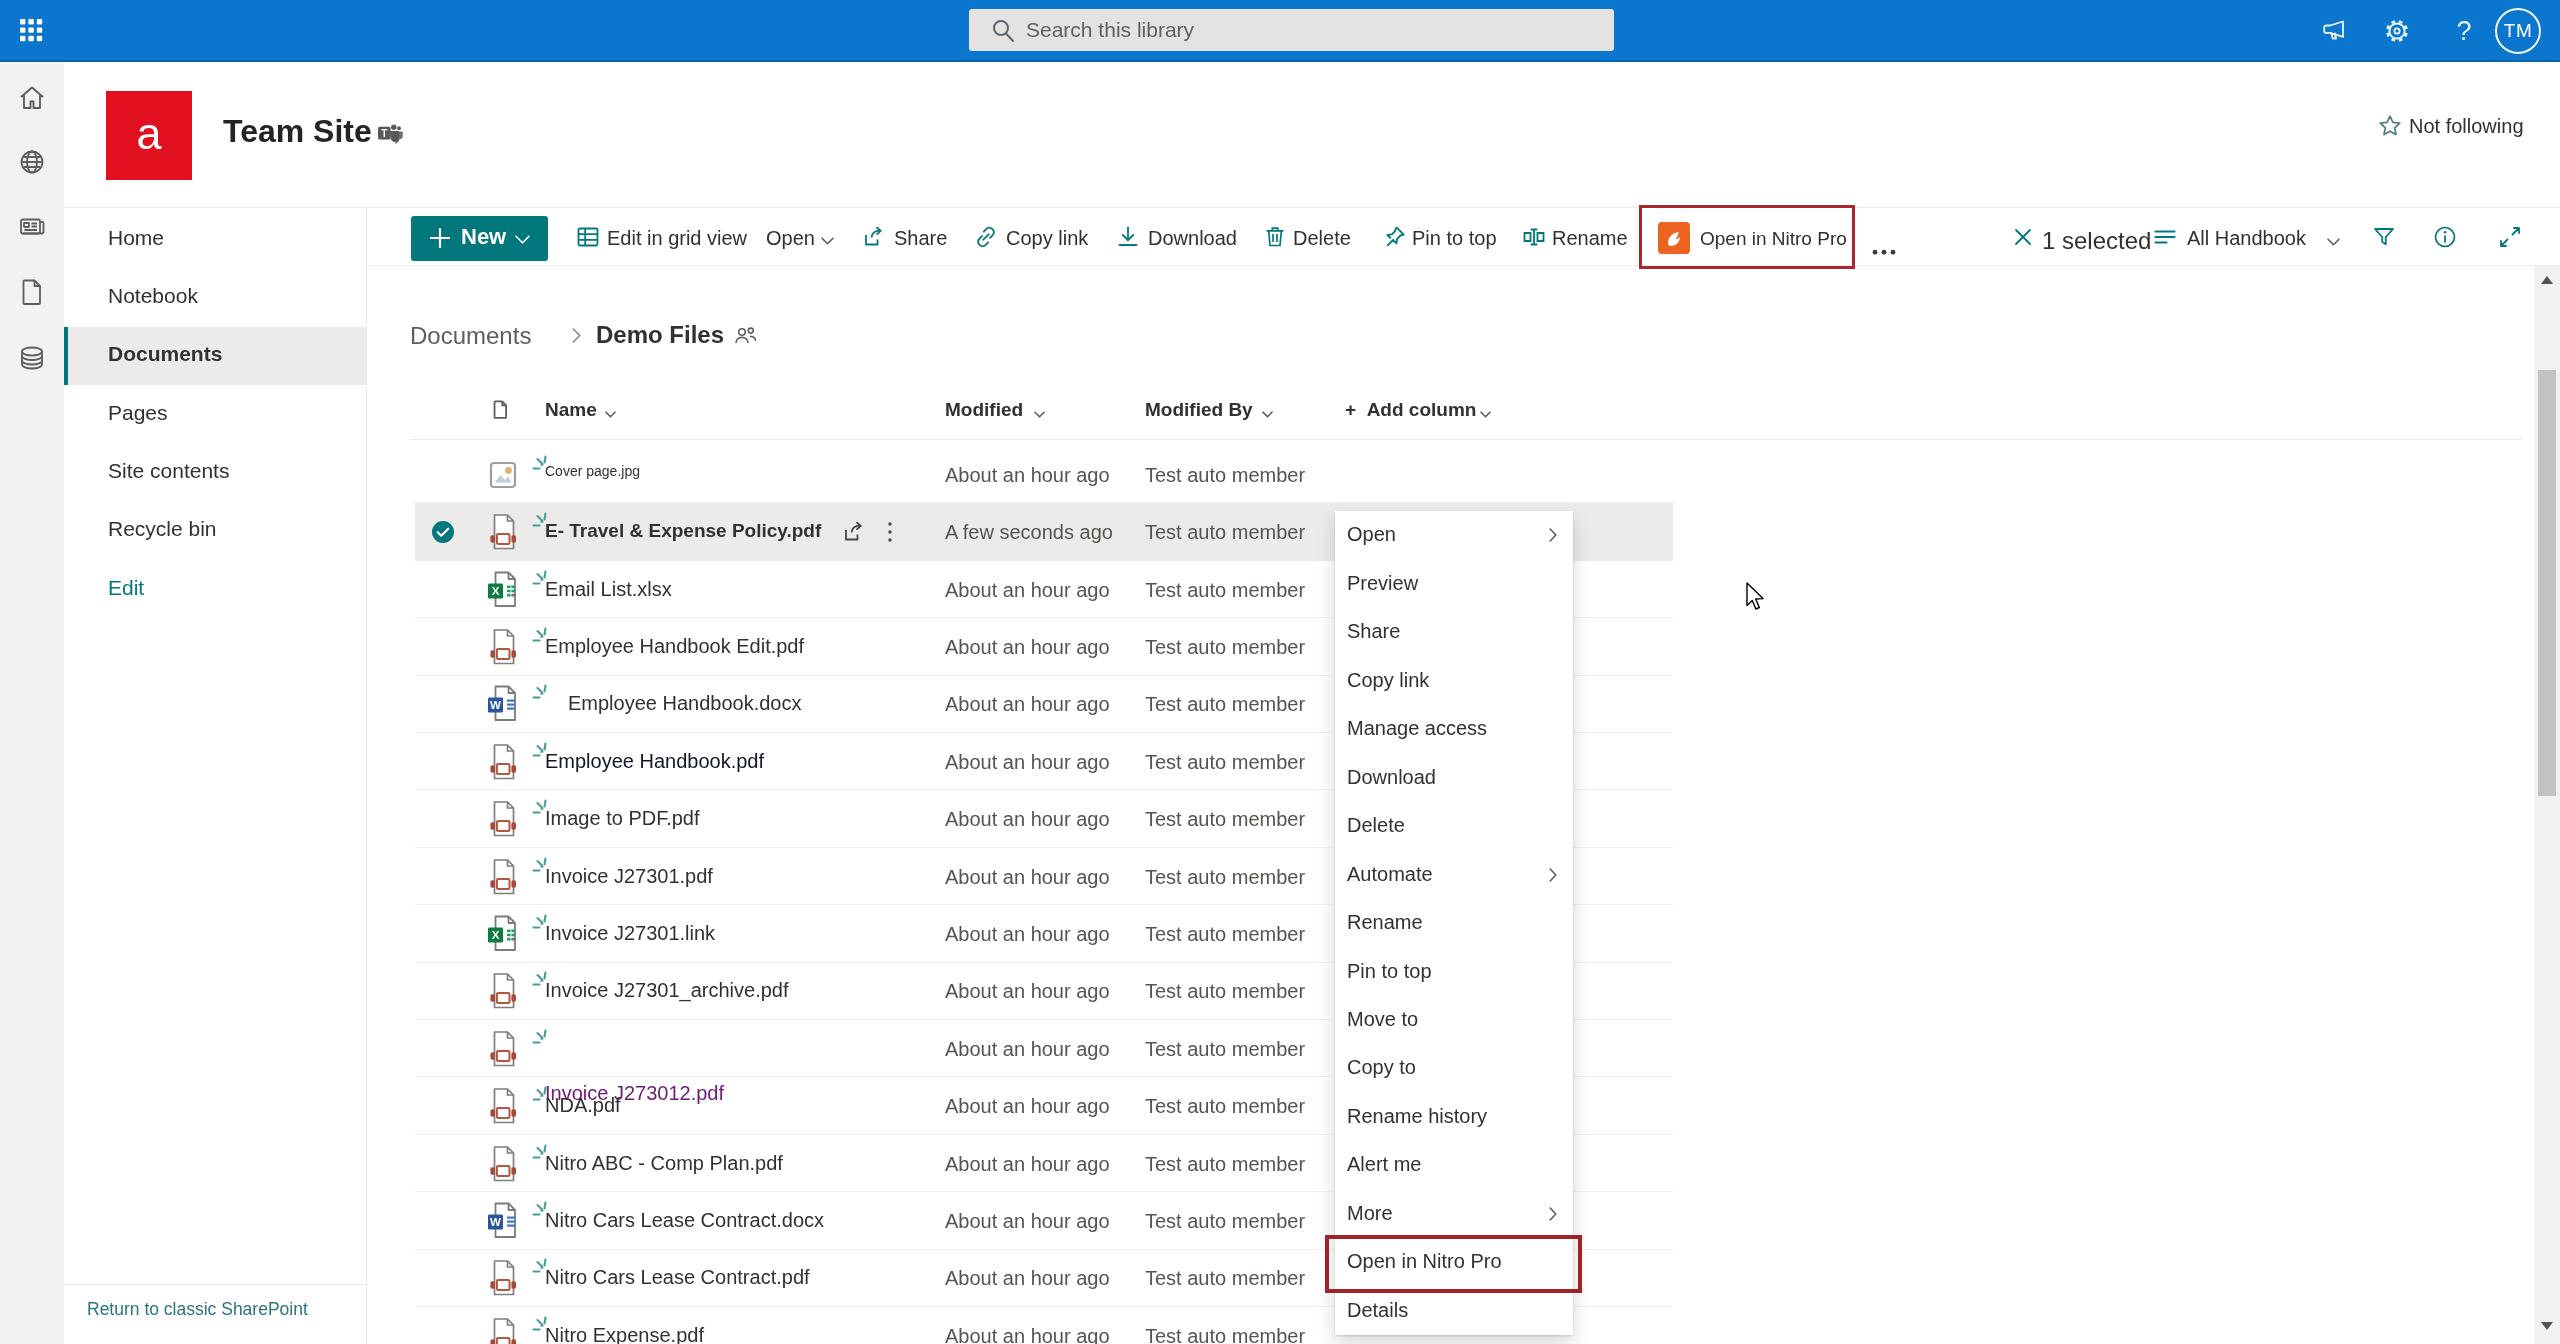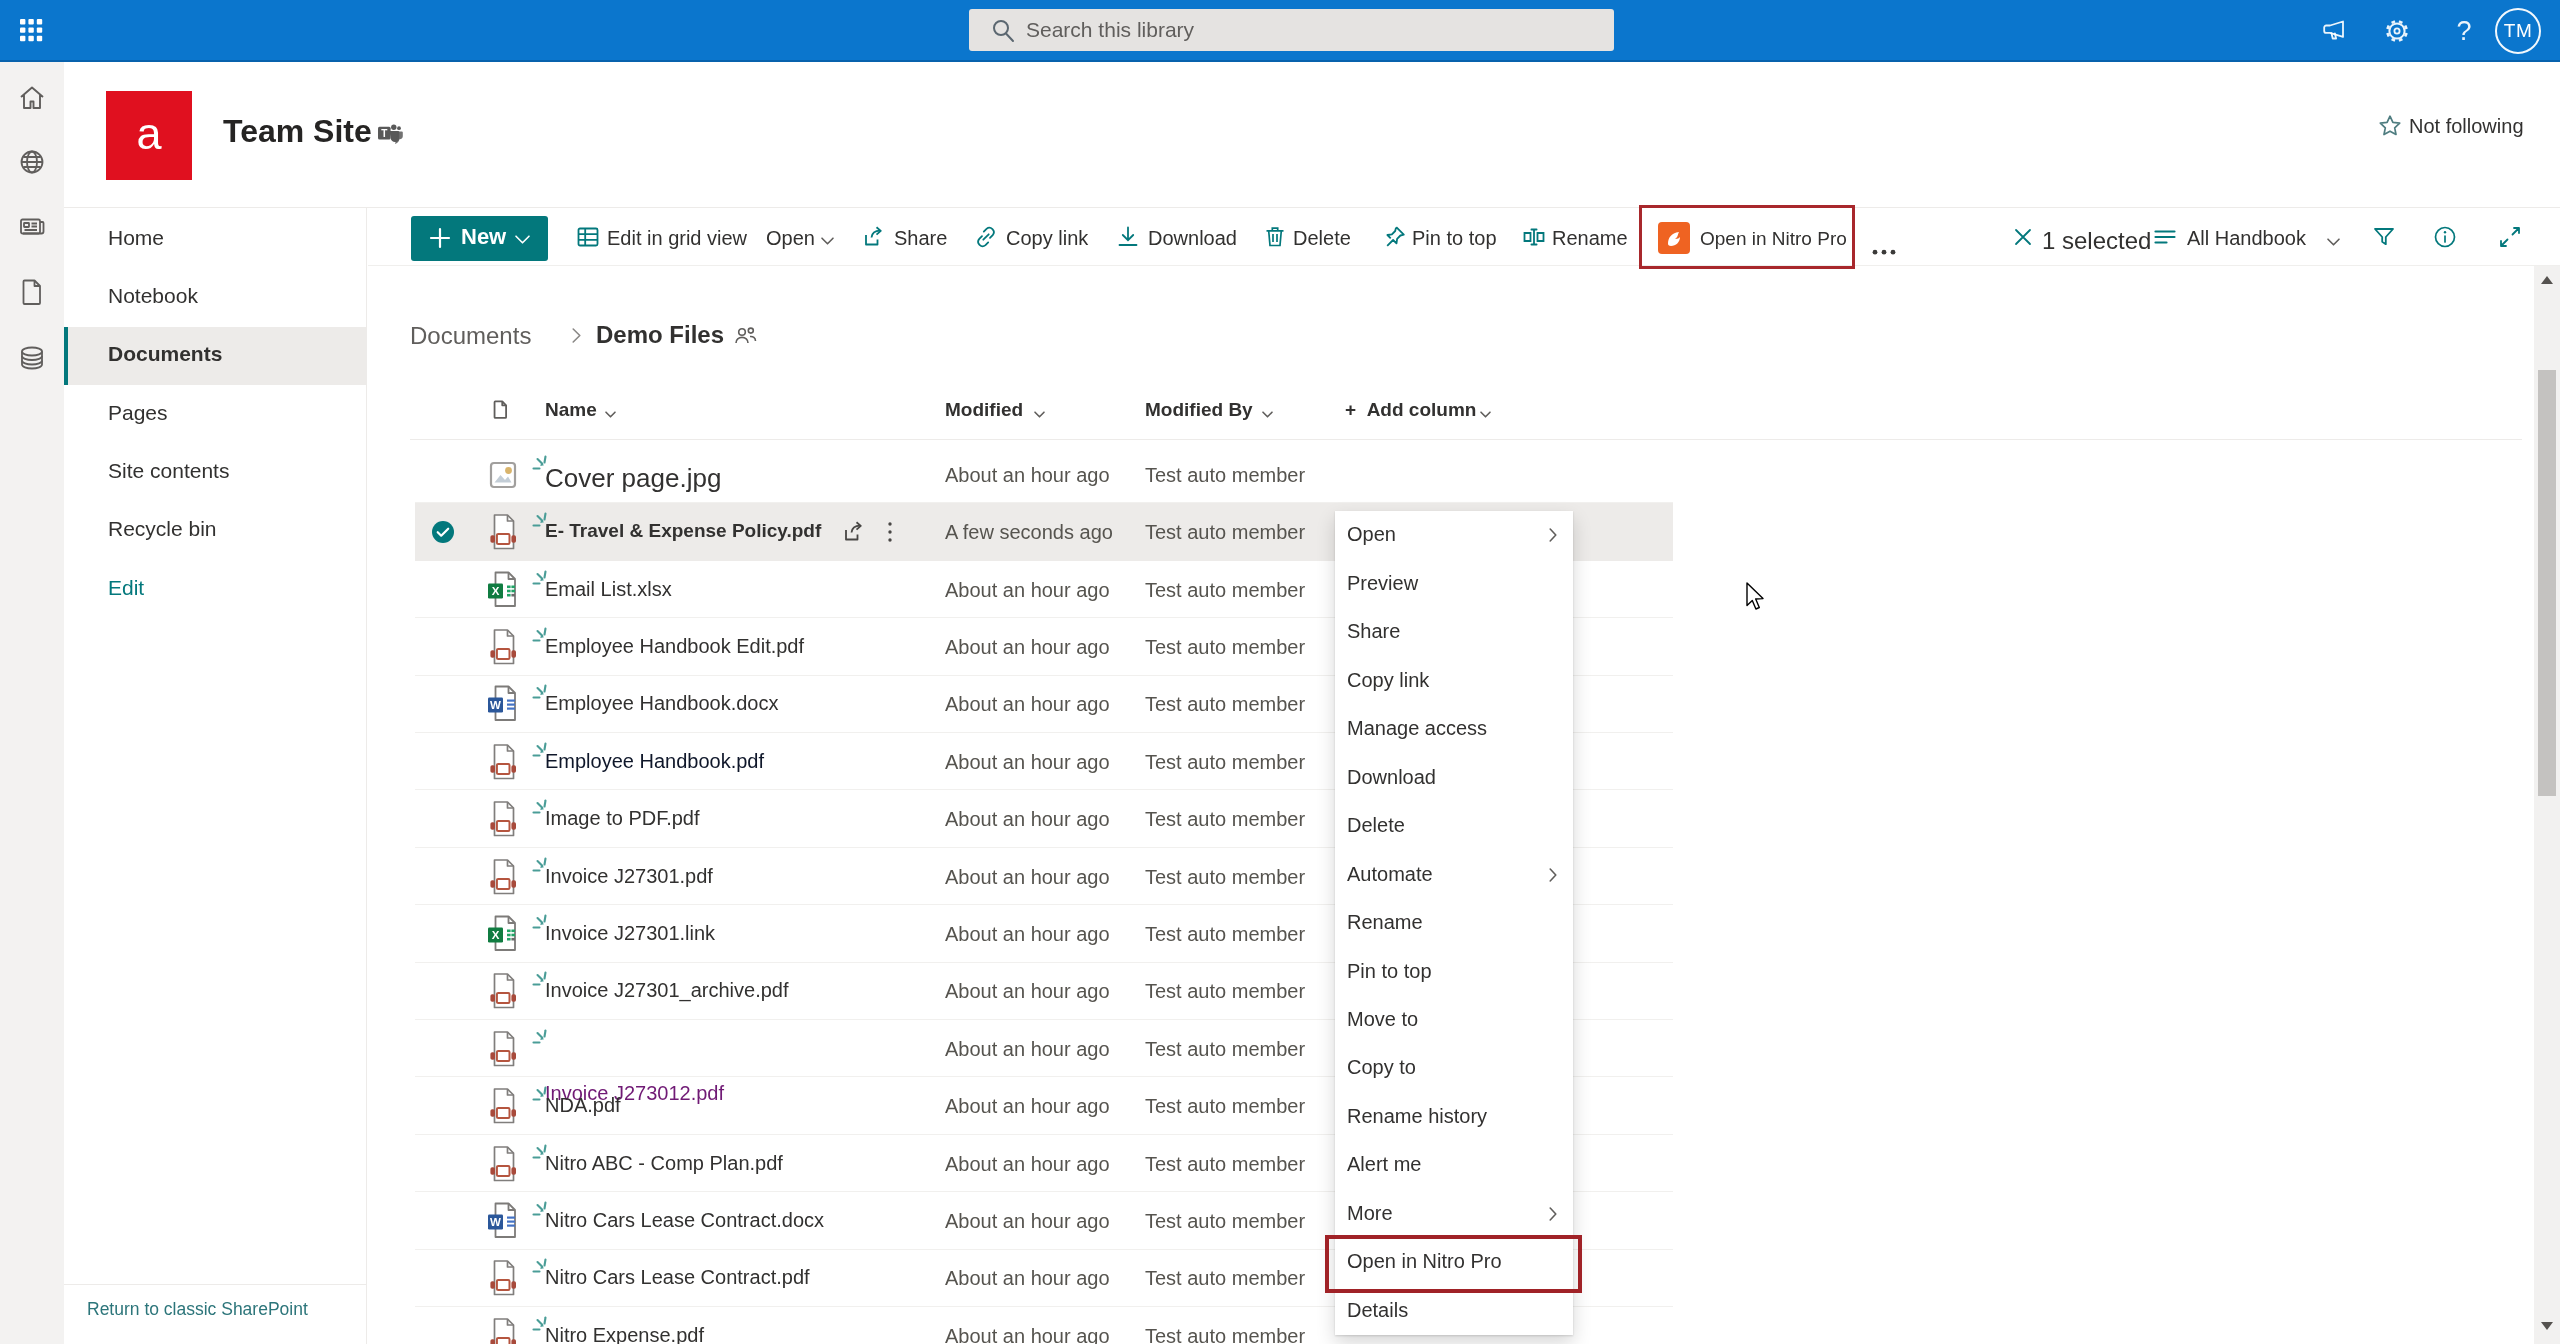--- a/index.html
+++ b/index.html
@@ -252,21 +252,21 @@
 <path d="M10.5 28.5 l6-7.5 4.5 5 3-3.5 3.5 6 z" fill="#c3cdd6"></path>
     </svg></div>
 <div class="abs" style="left:531px;top:453.7px"><svg width="20" height="18" viewBox="0 0 20 18" style="">
       <g stroke="#4a9d97" stroke-width="2.1" fill="none" stroke-linecap="round">
         <path d="M2.5 14.5 h6"></path>
         <path d="M6.5 5 l4.8 4.8"></path>
         <path d="M14.5 2.5 l-1 6"></path>
       </g>
       <path d="M10.2 8.4 l2.8 2.8 -3.7 .8 z" fill="#4a9d97"></path>
     </svg></div>
-<div class="abs" style="left:545px;top:462.7px;font-size:26px;color:#323130;white-space:nowrap">Cover page.jpg</div>
+<div class="abs" style="left:545px;top:462.7px;font-size:14px;color:#323130;white-space:nowrap">Cover page.jpg</div>
 <div class="abs" style="left:945px;top:463.7px;font-size:20px;color:#56544f">About an hour ago</div>
 <div class="abs" style="left:1145px;top:463.7px;font-size:20px;color:#56544f">Test auto member</div>
 <div class="abs" style="left:415px;top:503.4px;width:1258px;height:57.4px;background:#edebe9;"></div>
 <div class="abs" style="left:430px;top:519.1px"><svg width="26" height="26" viewBox="0 0 26 26" style="">
       <circle cx="13" cy="13" r="11" fill="#03787c"></circle>
       <path d="M7.7 13.2 l3.5 3.5 7-7" fill="none" stroke="#fff" stroke-width="2.2" stroke-linecap="round" stroke-linejoin="round"></path>
     </svg></div>
 <div class="abs" style="left:484px;top:511.1px"><svg width="38" height="42" viewBox="0 0 38 42" style="">
       <g fill="#fff" stroke="#807e7c" stroke-width="1.7" stroke-linejoin="round">
         <path d="M10.5 4 h13 l6 6 v27.5 h-19 z"></path>
@@ -363,21 +363,21 @@
       <text x="11.5" y="26.2" font-family="Liberation Sans" font-size="11.5" font-weight="bold" fill="#fff" text-anchor="middle">W</text>
     </svg></div>
 <div class="abs" style="left:531px;top:683.3px"><svg width="20" height="18" viewBox="0 0 20 18" style="">
       <g stroke="#4a9d97" stroke-width="2.1" fill="none" stroke-linecap="round">
         <path d="M2.5 14.5 h6"></path>
         <path d="M6.5 5 l4.8 4.8"></path>
         <path d="M14.5 2.5 l-1 6"></path>
       </g>
       <path d="M10.2 8.4 l2.8 2.8 -3.7 .8 z" fill="#4a9d97"></path>
     </svg></div>
-<div class="abs" style="left:545px;top:692.3px;font-size:20px;color:#323130;white-space:nowrap">Employee Handbook.docx</div>
+<div class="abs" style="left:568px;top:692.3px;font-size:20px;color:#323130;white-space:nowrap">Employee Handbook.docx</div>
 <div class="abs" style="left:945px;top:693.3px;font-size:20px;color:#56544f">About an hour ago</div>
 <div class="abs" style="left:1145px;top:693.3px;font-size:20px;color:#56544f">Test auto member</div>
 <div class="abs" style="left:415px;top:733.0px;width:1258px;height:57.4px;border-bottom:1px solid #f1f0ee;"></div>
 <div class="abs" style="left:484px;top:740.7px"><svg width="38" height="42" viewBox="0 0 38 42" style="">
       <g fill="#fff" stroke="#807e7c" stroke-width="1.7" stroke-linejoin="round">
         <path d="M10.5 4 h13 l6 6 v27.5 h-19 z"></path>
         <path d="M23.5 4 v6 h6" fill="none"></path>
       </g>
 <rect x="6.4" y="24.2" width="4.6" height="7.6" rx="1.8" fill="#a84a3b"></rect>
       <rect x="27.4" y="24.2" width="4.6" height="7.6" rx="1.8" fill="#a84a3b"></rect>

